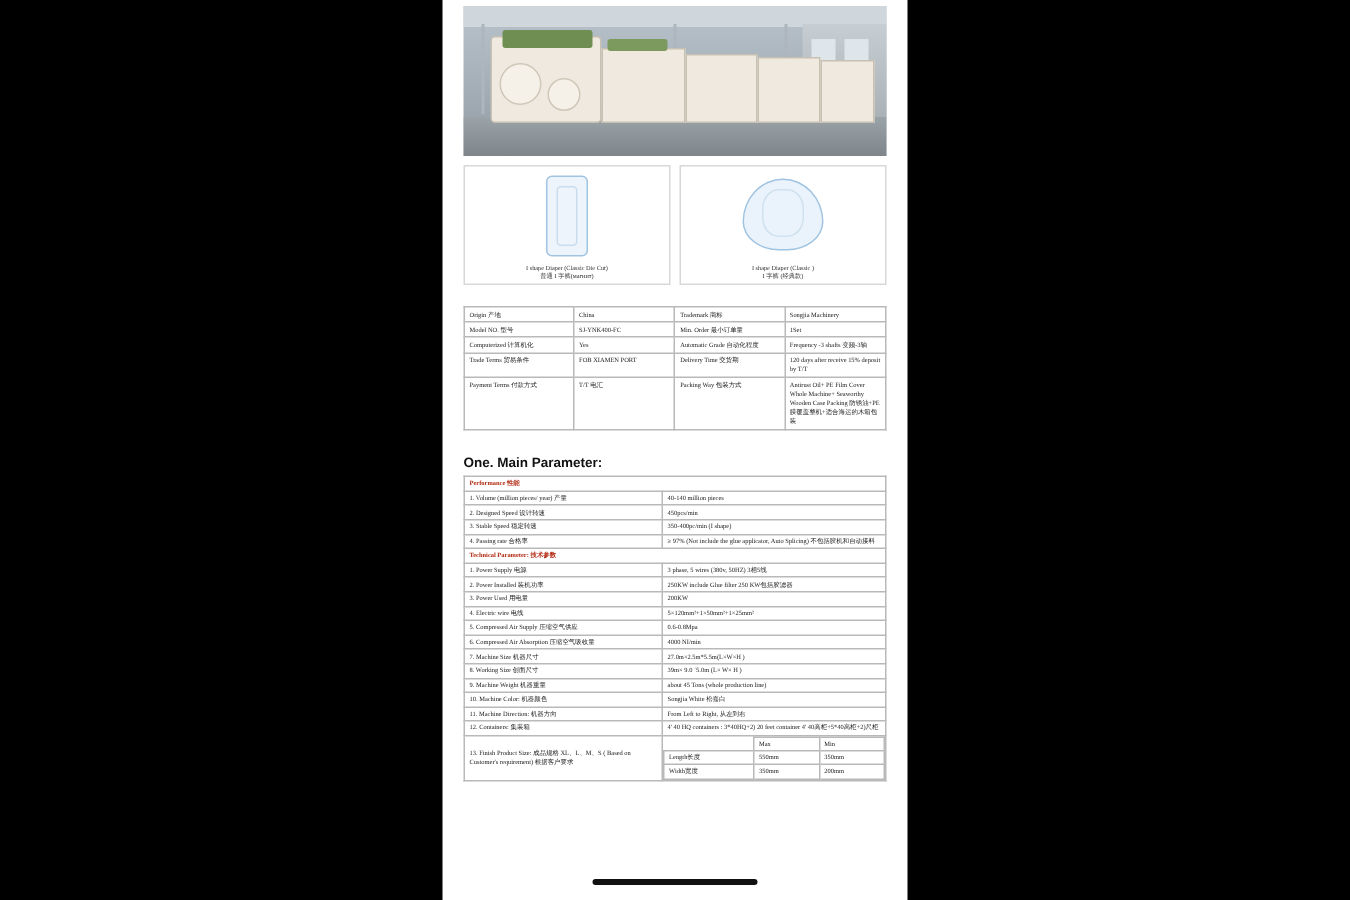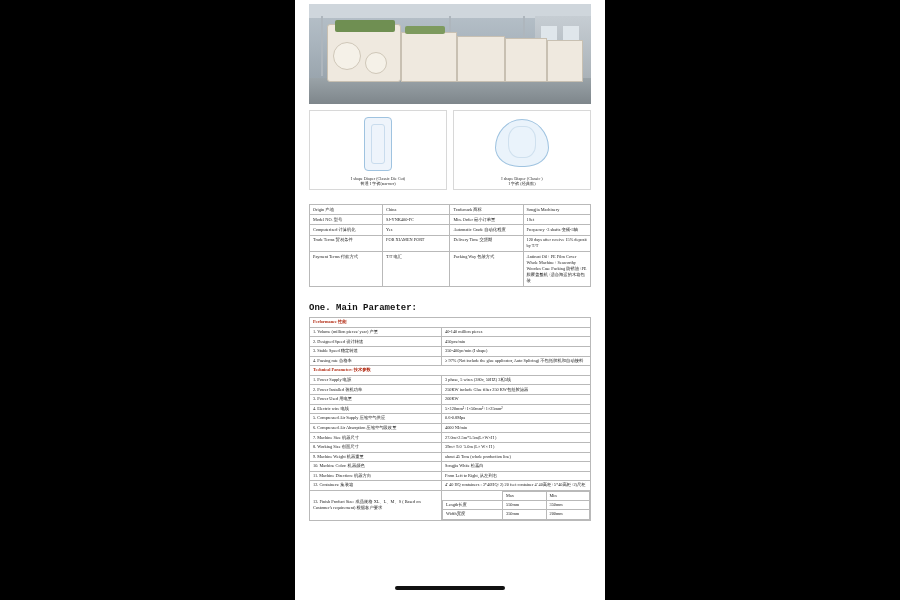--- a/index.html
+++ b/index.html
@@ -40,21 +40,21 @@
   .diaper-b:before{content:"";position:absolute;left:12px;top:6px;right:12px;bottom:8px;border:1px solid #cfe0ee;border-radius:40%;}
 
   table{border-collapse:collapse;}
   .tbl1{margin:14px 14px 0 14px;width:282px;font-size:4.3px;color:#222;}
   .tbl1 td{border:1px solid #b9b9b9;padding:1.5px 3px;vertical-align:top;line-height:1.45;}
   .tbl1 td.k{width:26%;}
   .tbl1 td.v{width:24%;}
 
   h2.title{
     margin:16px 14px 4px 14px;font-size:9px;font-weight:bold;color:#111;
-    font-family:Liberation Mono, monospace;
+    font-family:Liberation Sans, sans-serif;
   }
   .tbl2{margin:0 14px 0 14px;width:282px;font-size:4.3px;color:#1a1a1a;}
   .tbl2 td{border:1px solid #b9b9b9;padding:1.2px 3px;line-height:1.45;vertical-align:middle;}
   .sechead{color:#b22a12;font-weight:bold;}
   .tbl2 td.lbl{width:47%;}
   .nested{width:100%;border-collapse:collapse;}
   .nested td{border:1px solid #b9b9b9;padding:1px 3px;}
   .homebar{
     position:absolute;left:50%;bottom:10px;transform:translateX(-50%);
     width:110px;height:4px;border-radius:2px;background:#111;

